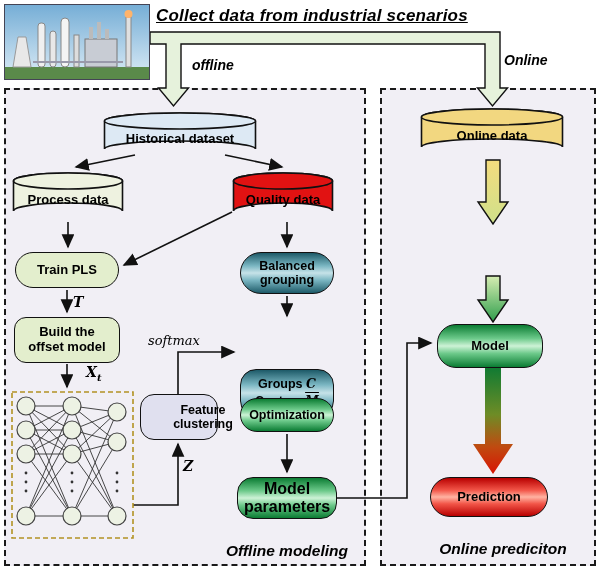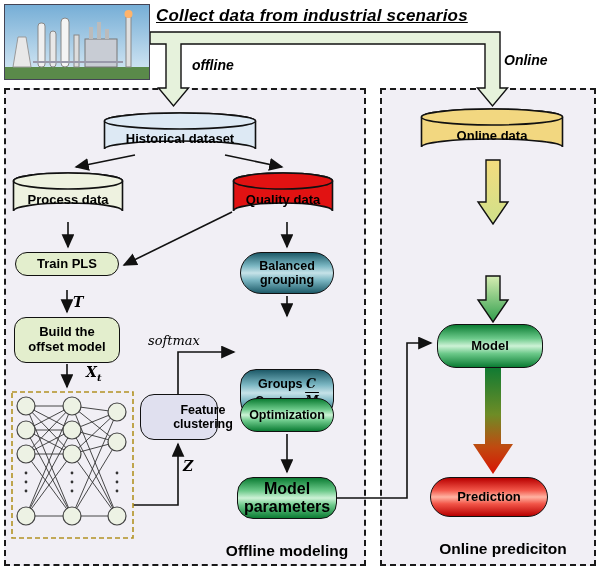--- a/index.html
+++ b/index.html
@@ -19,21 +19,21 @@
   .greeng{ background:linear-gradient(180deg,#0b7c33 0%,#6cc98a 32%,#cdf2d6 50%,#6cc98a 68%,#0b7c33 100%); }
   .redg  { background:linear-gradient(180deg,#b80000 0%,#f25548 32%,#ffb3a2 50%,#f25548 68%,#b80000 100%); }
 
   .cyl { position:absolute; z-index:3; }
   .cyl svg { position:absolute; left:0; top:0; }
   .cyl-label { position:absolute; left:0; right:0; top:7px; bottom:0; display:flex; align-items:center;
                justify-content:center; font-weight:bold; font-size:13px; color:#000; text-align:center; }
 
   .title { position:absolute; left:156px; top:6px; z-index:4; font-size:17px; font-weight:bold;
            font-style:italic; text-decoration:underline; letter-spacing:.2px; color:#000; }
-  .caption { position:absolute; z-index:4; font-weight:bold; font-size:15.5px; color:#000; text-align:center; }
+  .caption { position:absolute; z-index:4; font-weight:bold; font-size:15.5px; color:#000; text-align:center;font-style:italic; }
   .flabel { position:absolute; z-index:4; font-weight:bold; font-style:italic; font-size:14px; color:#000; }
   .math { font-family:"DejaVu Serif", serif; font-style:italic; font-weight:bold; font-size:14px; color:#000; }
   .mlabel { position:absolute; z-index:4; }
   .mlabel sub { font-size:10px; }
   .smx { position:absolute; z-index:4; font-family:"DejaVu Serif", serif; font-style:italic; font-size:13px; color:#000; }
   .mathv { font-family:"DejaVu Serif", serif; font-style:italic; }
   .ovl { text-decoration:overline; }
   .stack div { line-height:1.25; }
 
   #plant { position:absolute; left:4px; top:4px; width:146px; height:76px; border:1px solid #445; z-index:3; }
@@ -201,21 +201,21 @@
   </div>
 
   <div class="cyl" style="left:232px; top:172px; width:102px; height:48px;">
     <svg width="102" height="48">
       <path d="M1.5,9 V39 A49.5,8 0 0 1 100.5,39 V9 A49.5,8 0 0 0 1.5,9 Z" fill="#e11212" stroke="#111" stroke-width="1.6"></path>
       <ellipse cx="51" cy="9" rx="49.5" ry="8" fill="#e11212" stroke="#111" stroke-width="1.6"></ellipse>
     </svg>
     <span class="cyl-label">Quality data</span>
   </div>
 
-  <div class="node pale-green" style="left:15px; top:252px; width:104px; height:24px; border-radius:18px;">
+  <div class="node pale-green" style="left:15px; top:252px; width:104px; height:36px; border-radius:18px;">
     <span>Train PLS</span>
   </div>
 
   <div class="node pale-green" style="left:14px; top:317px; width:106px; height:46px; border-radius:12px; padding:2px 8px;">
     <span>Build the offset model</span>
   </div>
 
   <div class="node lavender" style="left:140px; top:394px; width:78px; height:46px; border-radius:14px; font-size:12.5px;padding-left:48px;">
     <span>Feature clustering</span>
   </div>

